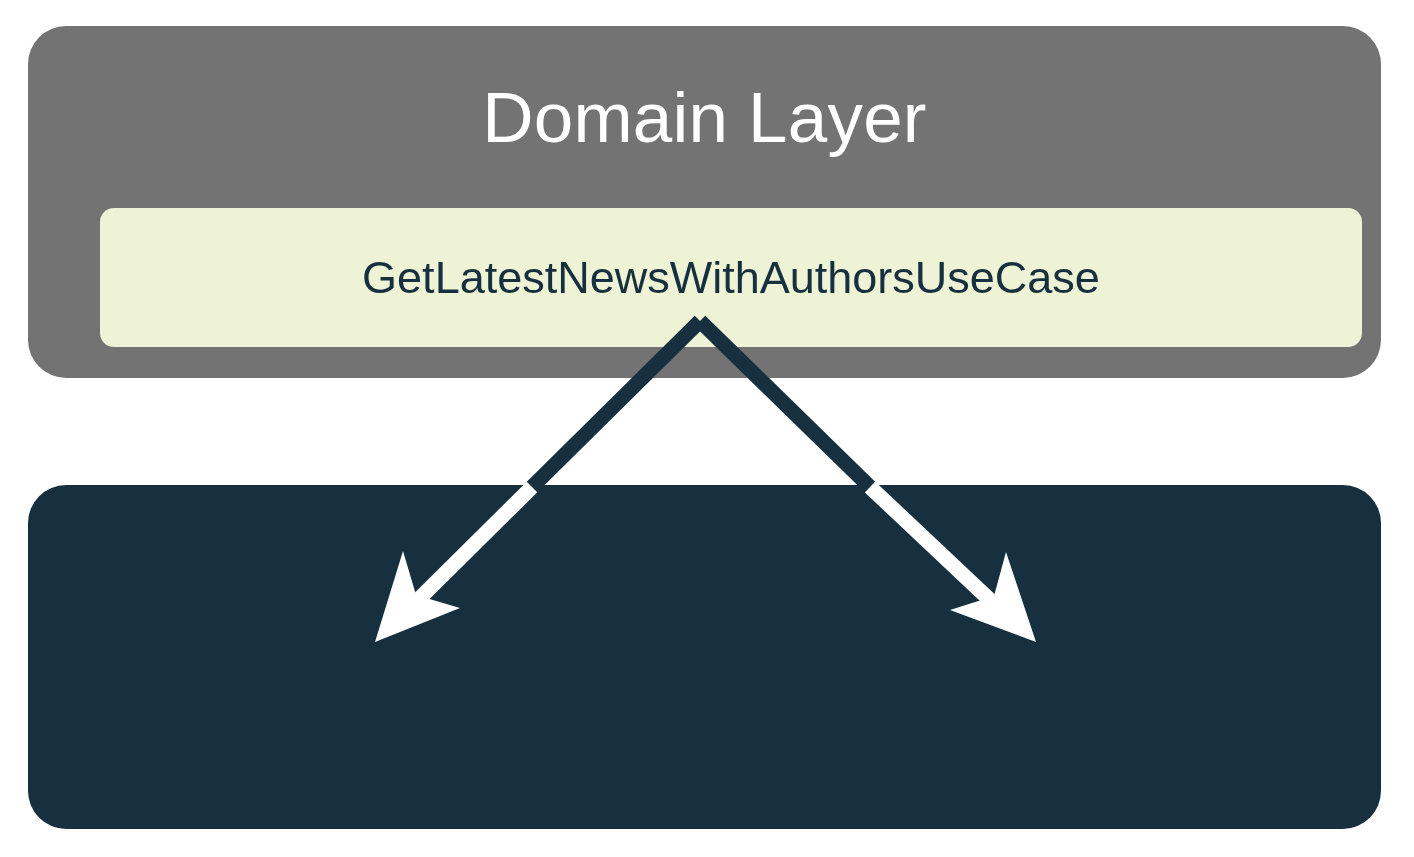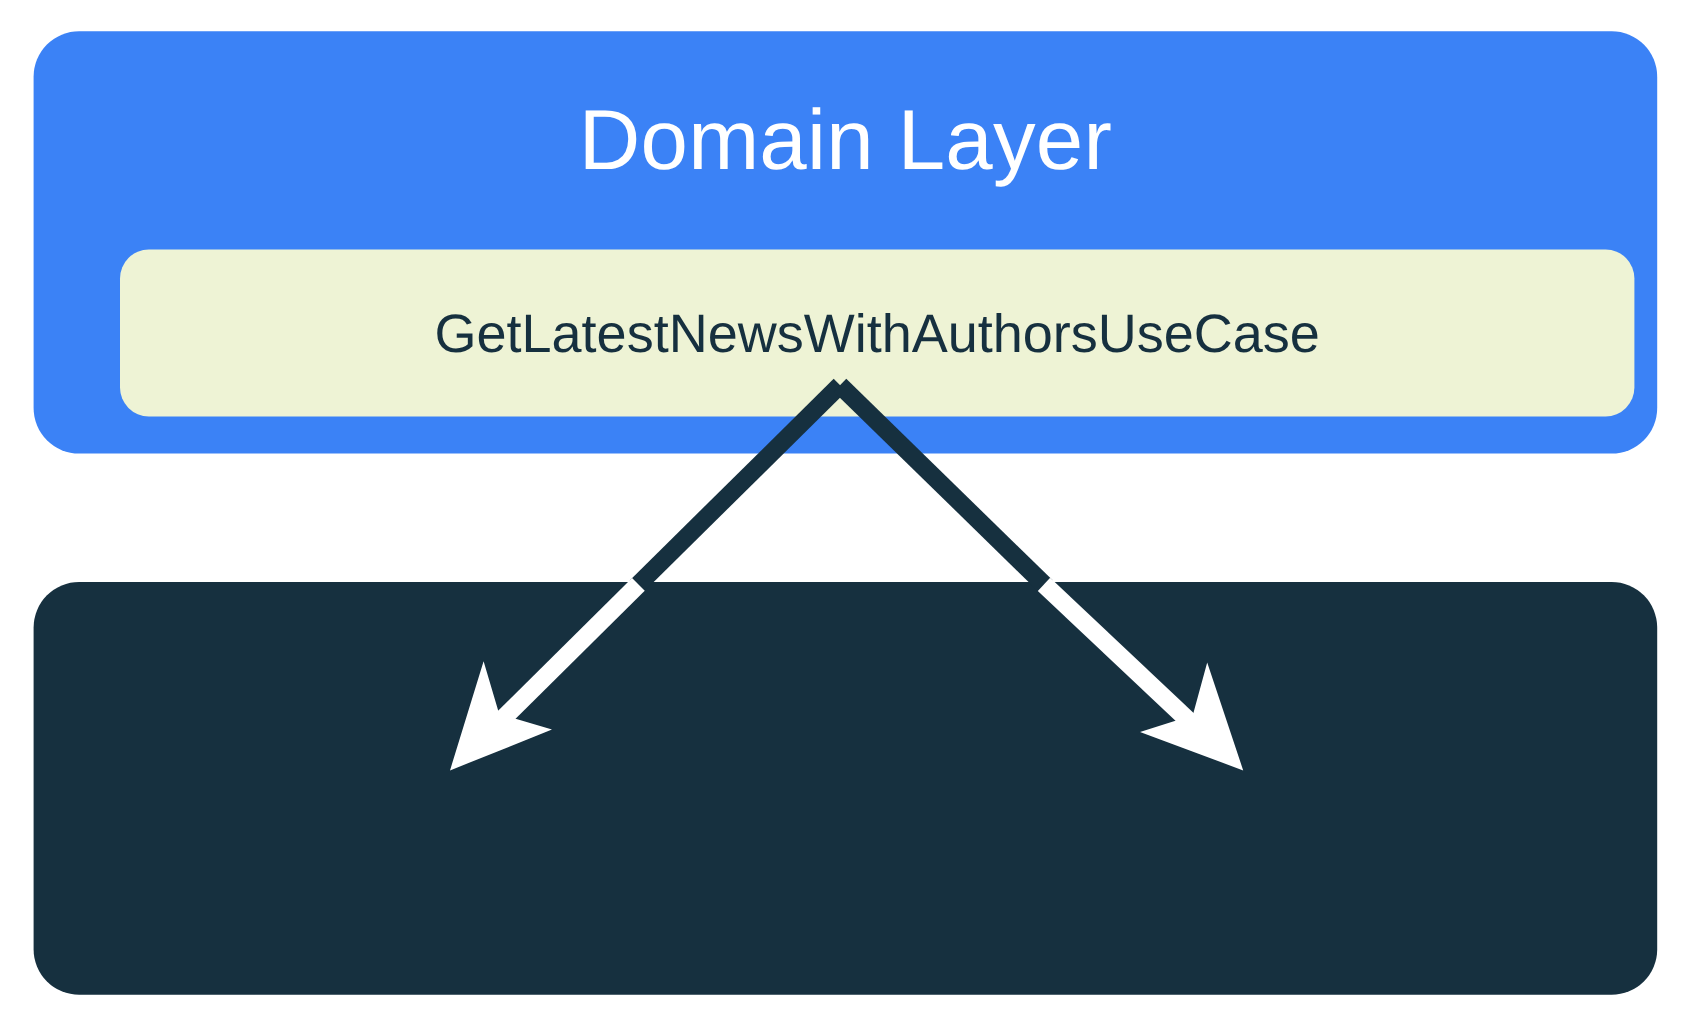--- a/index.html
+++ b/index.html
@@ -22,21 +22,21 @@
   
   .layer {
     position: absolute;
     box-sizing: border-box;
   }
   #domain-layer {
     left: 28px;
     top: 26px;
     width: 1353px;
     height: 352px;
-    background: #3b82f6;
+    background: #737373;
     border-radius: 38px;
     padding-left: 34px;
   }
   #data-layer {
     left: 28px;
     top: 485px;
     width: 1353px;
     height: 344px;
     background: #16303f;
     border-radius: 38px;
@@ -59,21 +59,21 @@
     font-size: 71px;
   }
 
   
   .component-box {
     position: absolute;
     box-sizing: border-box;
     display: flex;
     align-items: center;
     justify-content: center;
-    border-radius: 24px;
+    border-radius: 14px;
     color: #16303f;
     line-height: 1.1;
     text-align: center;
   }
   #usecase-box {
     left: 72px;
     top: 182px;
     width: 1262px;
     height: 139px;
     background: #eef3d5;

